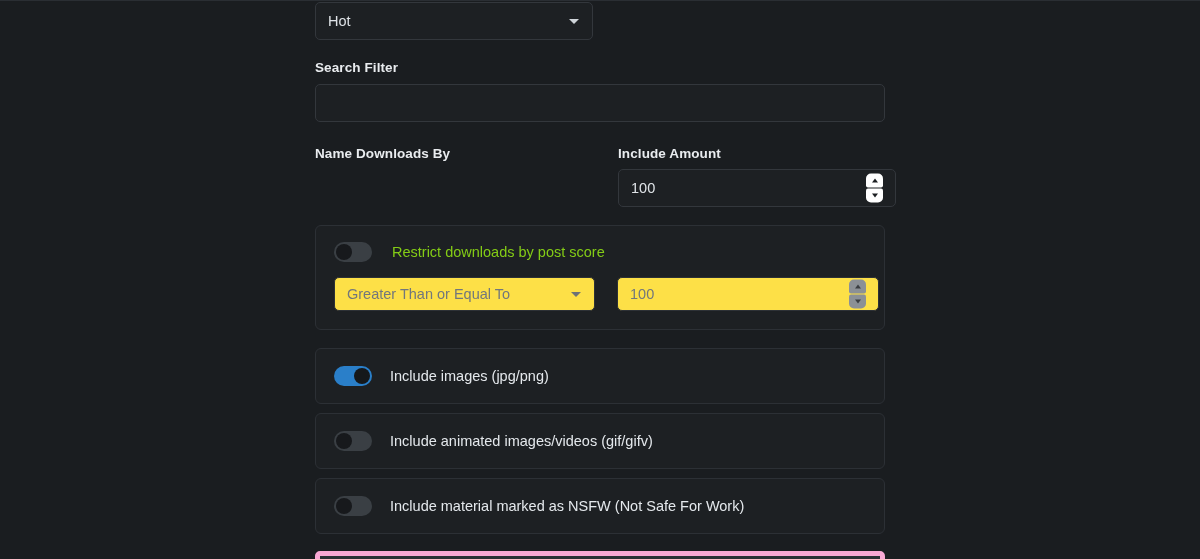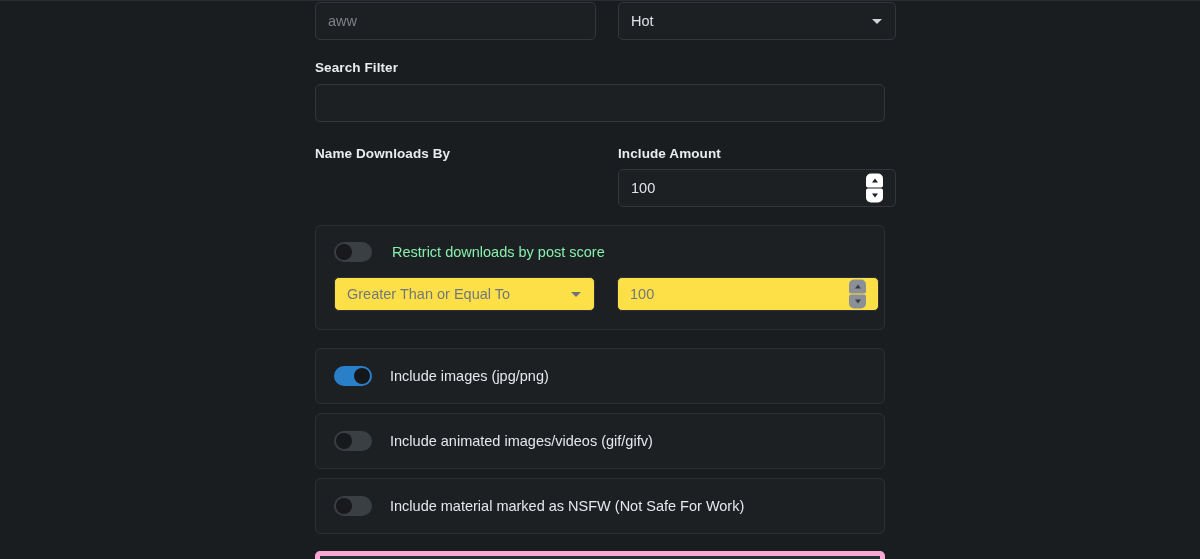--- a/index.html
+++ b/index.html
@@ -160,21 +160,21 @@
     white-space: nowrap;
   }
 
   .score-head {
     display: flex;
     align-items: center;
   }
   .score-head .switch-label {
     margin-left: 20px;
     font-size: 14.5px;
-    color: #86efac;
+    color: #84cc16;
   }
 
   .score-body {
     display: flex;
     gap: 22px;
     margin-top: 15px;
   }
   .score-body .sel { width: 261px; flex: 0 0 261px; }
   .score-body .num { width: 262px; flex: 0 0 262px; }
 
@@ -209,25 +209,20 @@
   .gap-dl     { margin-top: 17px; }
 </style>
 </head>
 <body>
 
 <div class="top-rule"></div>
 
 <div class="page">
 
   <div class="row blk-top">
-    <div class="col-left">
-      <div class="control">
-        <span class="ph">aww</span>
-      </div>
-    </div>
     <div class="col-right">
       <div class="control">
         <span>Hot</span>
         <span class="caret"></span>
       </div>
     </div>
   </div>
 
   <div class="blk-filter">
     <div class="label">Search Filter</div>

